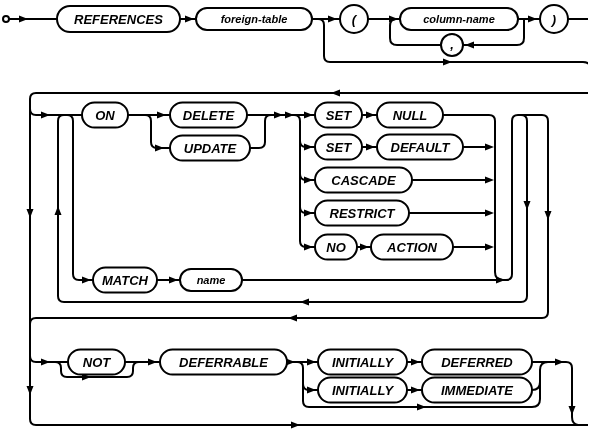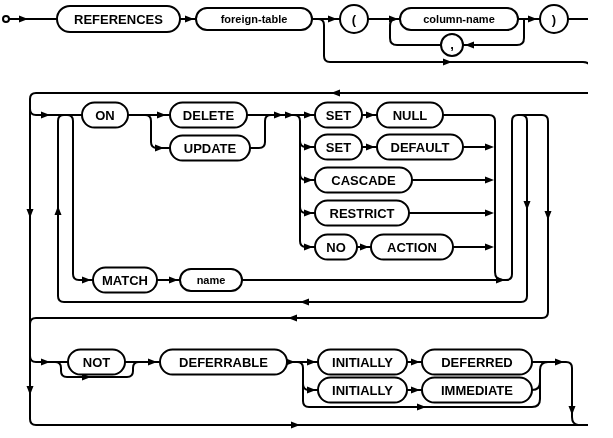--- a/index.html
+++ b/index.html
@@ -1,17 +1,17 @@
 <!DOCTYPE html>
 <html><head>
 <meta charset="utf-8">
 <style>
   html,body{margin:0;padding:0;background:#ffffff;}
   .stage{position:relative;width:588px;height:438px;background:#d946ef;overflow:hidden;
-         font-family:"Liberation Sans", sans-serif;}
+         font-family:"Liberation Sans", sans-serif;font-style:italic;}
   svg{display:block;}
   .wire{fill:none;stroke:#000000;stroke-width:2;}
   .bubble{fill:#ffffff;stroke:#000000;stroke-width:2;}
   .ah{fill:#000000;stroke:none;}
   text{fill:#000000;}
   .kw{font-family:"Liberation Sans", sans-serif;font-weight:bold;font-size:13px;
       text-anchor:middle;}
   .nt{font-family:"Liberation Sans", sans-serif;font-weight:bold;font-size:11px;
       text-anchor:middle;}
   .punc{font-family:"Liberation Sans", sans-serif;font-weight:bold;font-size:13px;

